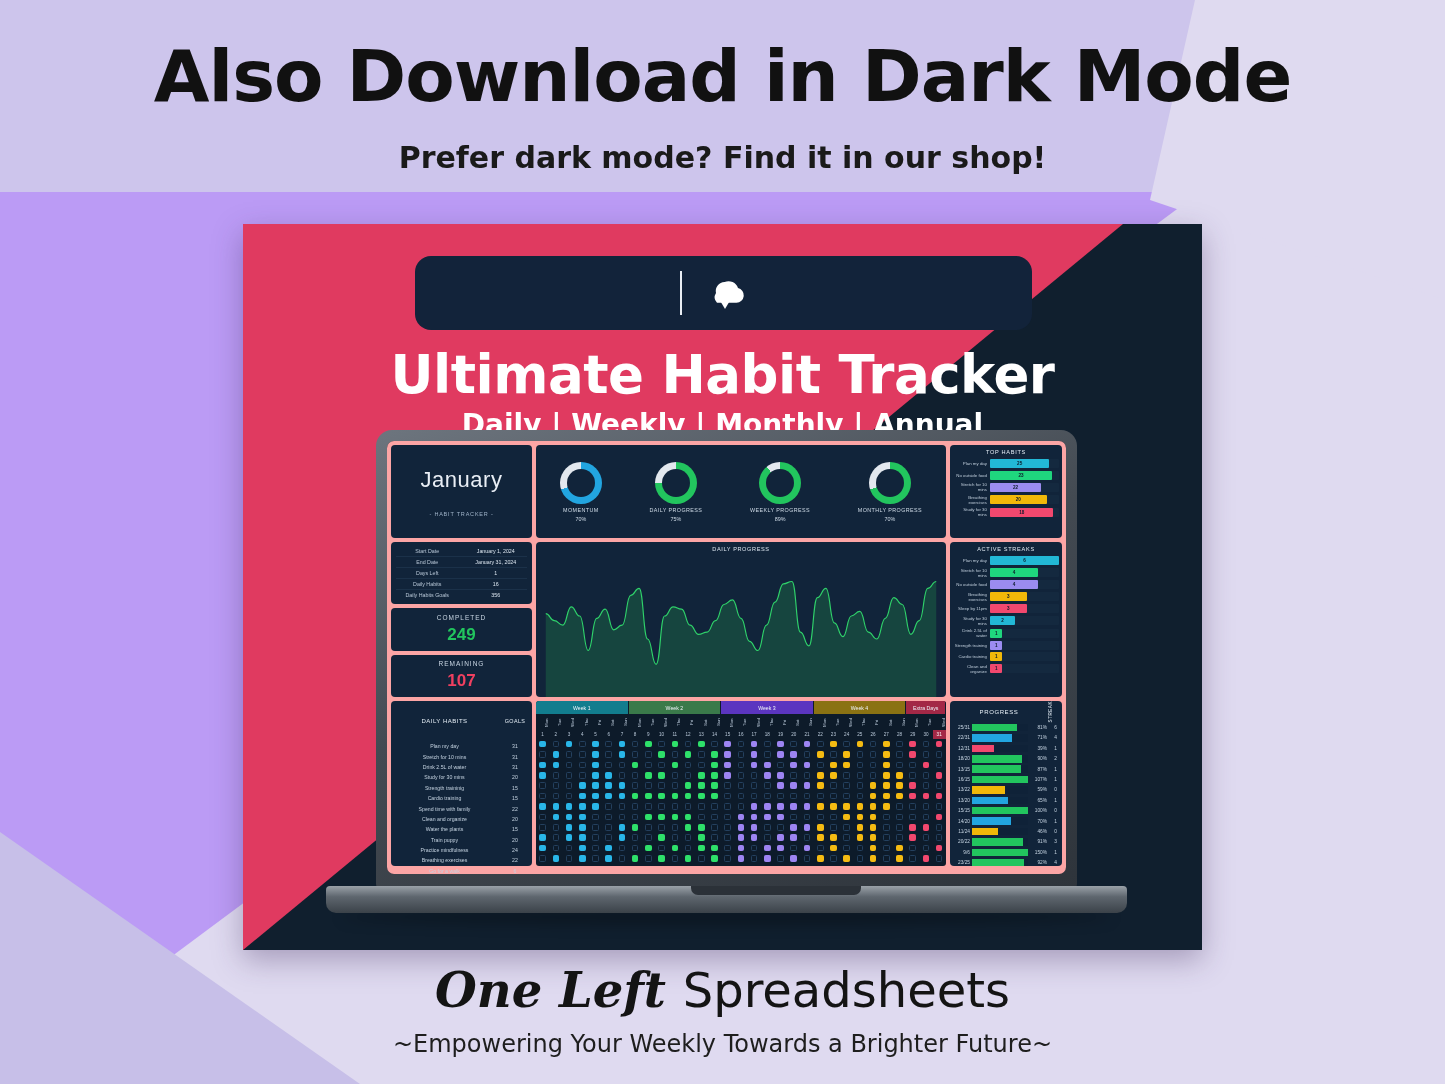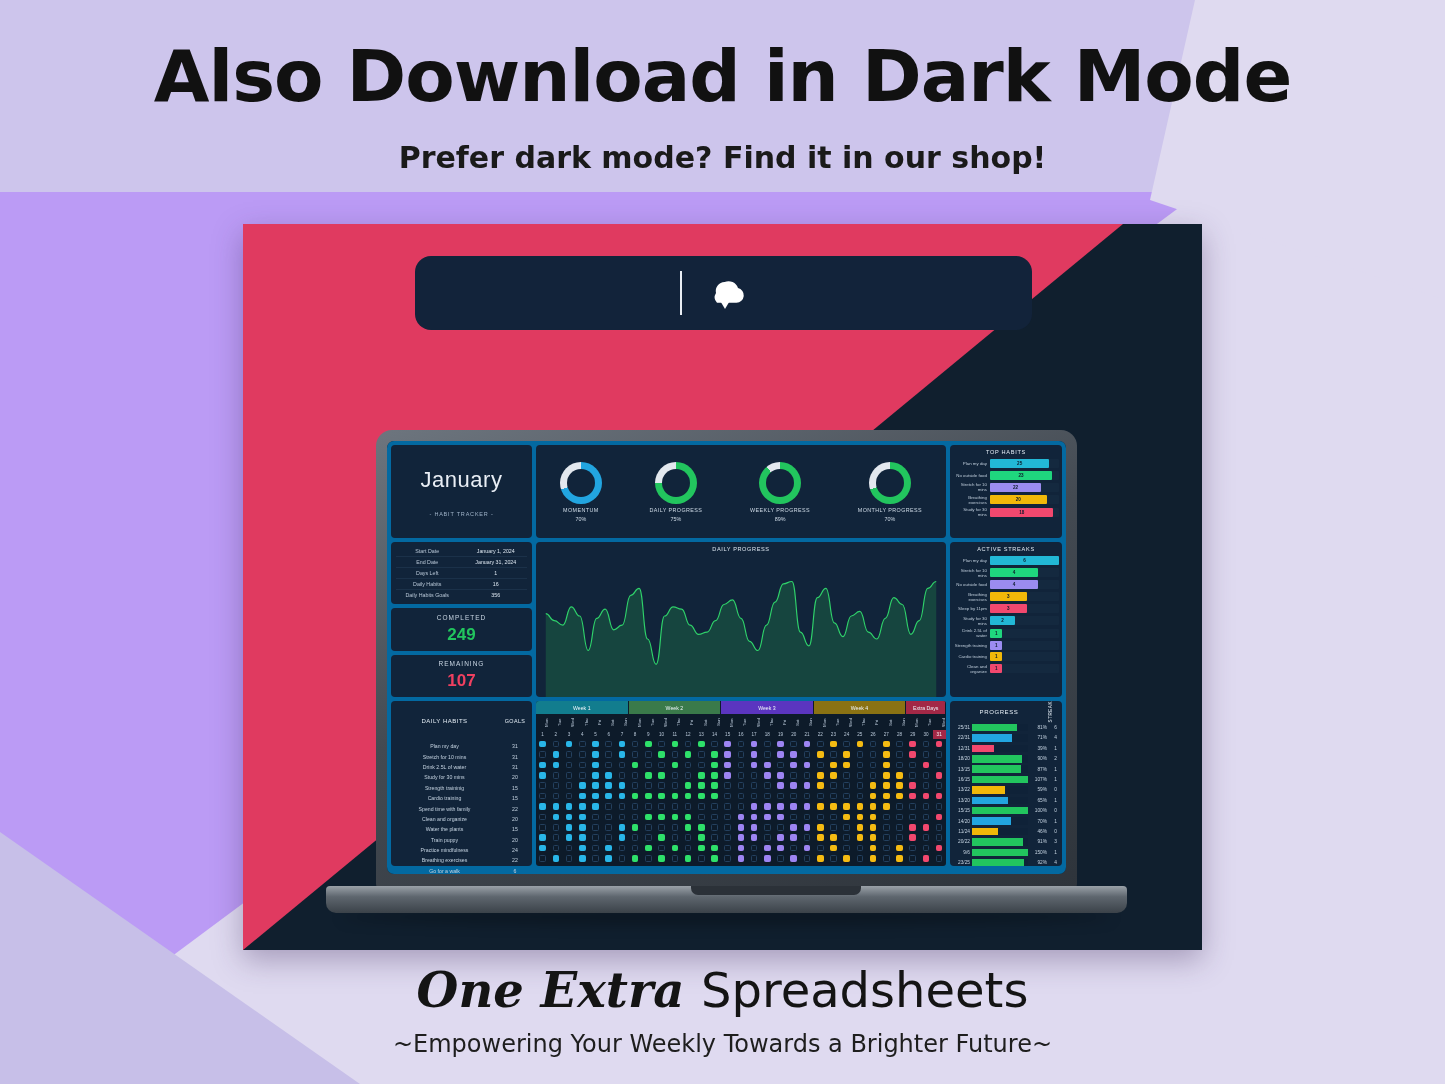--- a/index.html
+++ b/index.html
@@ -100,21 +100,21 @@
   .laptop-notch{
     position:absolute; left:315px; top:456px; width:170px; height:9px;
     background:#2b3138; border-radius:0 0 7px 7px;
   }
   .laptop-shadow{
     position:absolute; left:-35px; top:480px; width:771px; height:14px;
     background:rgba(0,0,0,.30); filter:blur(7px); border-radius:50%;
   }
 
   
-  .dash{ position:absolute; inset:0; background:#0369a1; padding:4px; font-size:5px; color:#cbd6e2; }
+  .dash{ position:absolute; inset:0; background:#fca5a5; padding:4px; font-size:5px; color:#cbd6e2; }
   .dash-row1{ display:flex; gap:4px; height:93px; }
   .dash-row2{ display:flex; gap:4px; height:155px; margin-top:4px; }
 
   
   .leftcol{ width:141px; display:flex; flex-direction:column; gap:4px; }
   .month-box{ background:#11243a; border-radius:4px; height:93px; display:flex;
     flex-direction:column; align-items:center; justify-content:center; }
   .month-name{ color:#e9eef5; font-size:22px; font-weight:300; letter-spacing:.5px; }
   .month-tag{ color:#9fb3c8; font-size:5.5px; letter-spacing:.8px; margin-top:18px; }
 
@@ -226,20 +226,22 @@
       <span class="cloud-icon">
         <svg width="42" height="40" viewBox="0 0 42 40">
           <path d="M12 20 a9 9 0 0 1 8.6-11 A10 10 0 0 1 34 15 a7.5 7.5 0 0 1 -1.5 14.8 H13 A8 8 0 0 1 12 20 Z" fill="#fff"></path>
           <rect x="18.5" y="14" width="5" height="14" fill="#fff"></rect>
           <path d="M14.5 25 L21 36 L27.5 25 Z" fill="#fff"></path>
         </svg>
       </span>
     </div>
   </div>
 
+  <div class="card-title">Ultimate Habit Tracker</div>
+  <div class="card-sub">Daily | Weekly | Monthly | Annual</div>
 
   <div class="laptop">
     <div class="laptop-shadow"></div>
     <div class="laptop-lid">
       <div class="screen">
         <div class="dash">
 
           <div class="dash-row1">
             <div class="leftcol">
               <div class="month-box">
@@ -1922,16 +1924,16 @@
 
         </div>
       </div>
     </div>
     <div class="laptop-base"></div>
     <div class="laptop-notch"></div>
   </div>
 </div>
 
 <div class="brand">
-  <span class="script">One Extra</span>
+  <span class="script">One Left</span>
   <span class="plain">Spreadsheets</span>
 </div>
 <div class="tagline">~Empowering Your Weekly Towards a Brighter Future~</div>
 
 </body></html>

